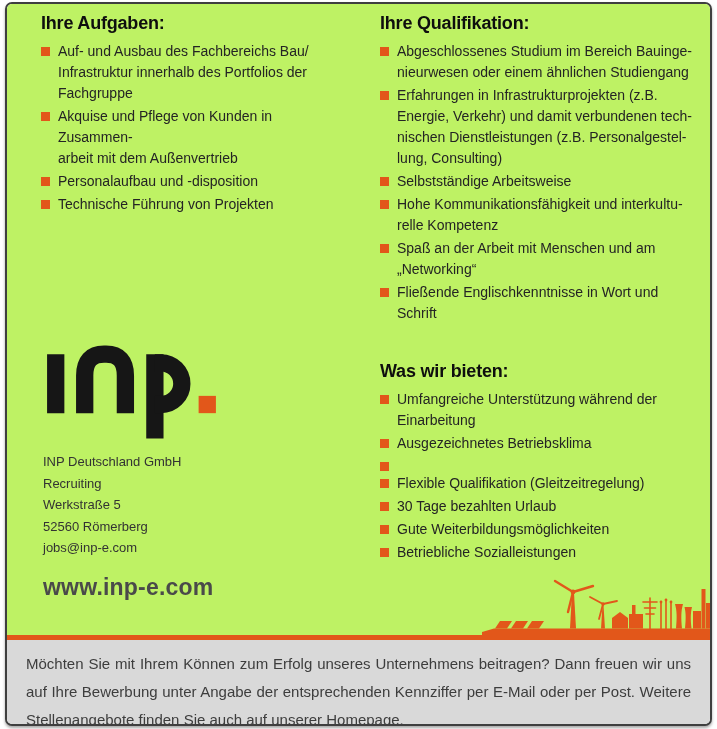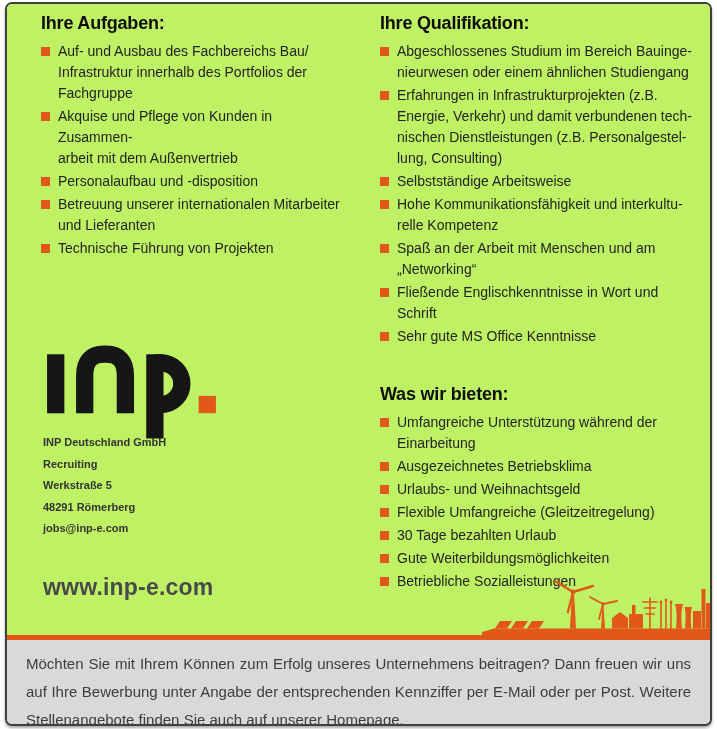--- a/index.html
+++ b/index.html
@@ -57,25 +57,24 @@
 
   .logo {
     position: absolute;
     left: 36px; top: 340px;
     width: 178px;
   }
   .logo svg { display: block; width: 178px; height: auto; }
 
   .address {
     position: absolute;
-    left: 36px; top: 428px;
-    font-size: 11px;
+    left: 36px; top: 447px;
+    font-size: 13px;
     line-height: 21.5px;
     color: #333333;
-    font-weight: bold;
   }
   .website {
     position: absolute;
     left: 36px; top: 570px;
     font-size: 23px;
     font-weight: bold;
     color: #4a4a4a;
     letter-spacing: 0.2px;
   }
   .skyline {
@@ -117,25 +116,20 @@
             <span class="bullet"></span>
             <span class="item-text">Akquise und Pflege von Kunden in Zusammen-
 arbeit mit dem Außenvertrieb</span>
           </li>
         <li>
             <span class="bullet"></span>
             <span class="item-text">Personalaufbau und -disposition</span>
           </li>
         <li>
             <span class="bullet"></span>
-            <span class="item-text">Betreuung unserer internationalen Mitarbeiter
-und Lieferanten</span>
-          </li>
-        <li>
-            <span class="bullet"></span>
             <span class="item-text">Technische Führung von Projekten</span>
           </li>
       </ul>
     </div>
 
     <div class="col-right">
       <h2 class="sec-title">Ihre Qualifikation:</h2>
       <ul class="bullet-list">
         <li>
             <span class="bullet"></span>
@@ -161,44 +155,39 @@
         <li>
             <span class="bullet"></span>
             <span class="item-text">Spaß an der Arbeit mit Menschen und am
 „Networking“</span>
           </li>
         <li>
             <span class="bullet"></span>
             <span class="item-text">Fließende Englischkenntnisse in Wort und
 Schrift</span>
           </li>
-        <li>
-            <span class="bullet"></span>
-            <span class="item-text">Sehr gute MS Office Kenntnisse</span>
-          </li>
       </ul>
 
       <h2 class="sec-title benefits-title">Was wir bieten:</h2>
       <ul class="bullet-list">
         <li>
             <span class="bullet"></span>
             <span class="item-text">Umfangreiche Unterstützung während der
 Einarbeitung</span>
           </li>
         <li>
             <span class="bullet"></span>
             <span class="item-text">Ausgezeichnetes Betriebsklima</span>
           </li>
         <li>
             <span class="bullet"></span>
-            <span class="item-text">Urlaubs- und Weihnachtsgeld</span>
-          </li>
-        <li>
-            <span class="bullet"></span>
-            <span class="item-text">Flexible Umfangreiche (Gleitzeitregelung)</span>
+          </li>
+        <li>
+            <span class="bullet"></span>
+            <span class="item-text">Flexible Qualifikation (Gleitzeitregelung)</span>
           </li>
         <li>
             <span class="bullet"></span>
             <span class="item-text">30 Tage bezahlten Urlaub</span>
           </li>
         <li>
             <span class="bullet"></span>
             <span class="item-text">Gute Weiterbildungsmöglichkeiten</span>
           </li>
         <li>
@@ -217,21 +206,21 @@
           <path d="M110,18.5 L116,18.5 A20.5,20.5 0 0 1 116,59.5 L110,59.5"></path>
         </g>
         <rect x="153" y="51" width="17" height="17" fill="#e2571a"></rect>
       </svg>
     </div>
 
     <div class="address">
       <div>INP Deutschland GmbH</div>
       <div>Recruiting</div>
       <div>Werkstraße 5</div>
-      <div>48291 Römerberg</div>
+      <div>52560 Römerberg</div>
       <div>jobs@inp-e.com</div>
     </div>
 
     <div class="website">www.inp-e.com</div>
 
     <svg class="skyline" viewBox="0 0 228 58" xmlns="http://www.w3.org/2000/svg">
       <g fill="#e2571a">
         <polygon points="0,54 12,50.5 228,50.5 228,58 0,58"></polygon>
         <path d="M13,50.5 L18,43 L30,43 L25,50.5 Z"></path>
         <path d="M29,50.5 L34,43 L46,43 L41,50.5 Z"></path>

